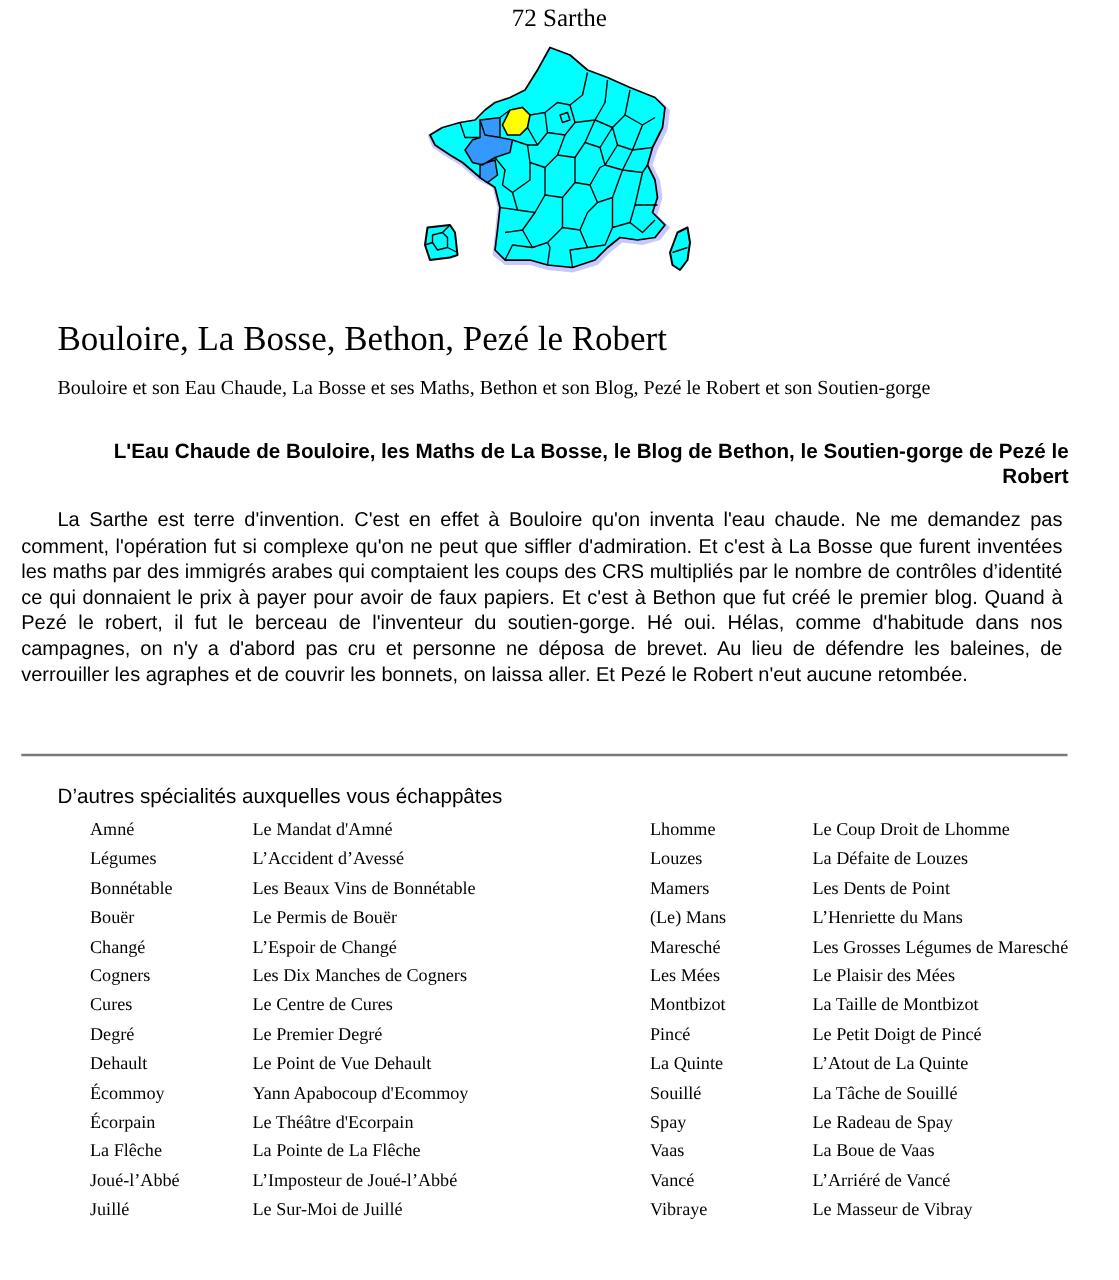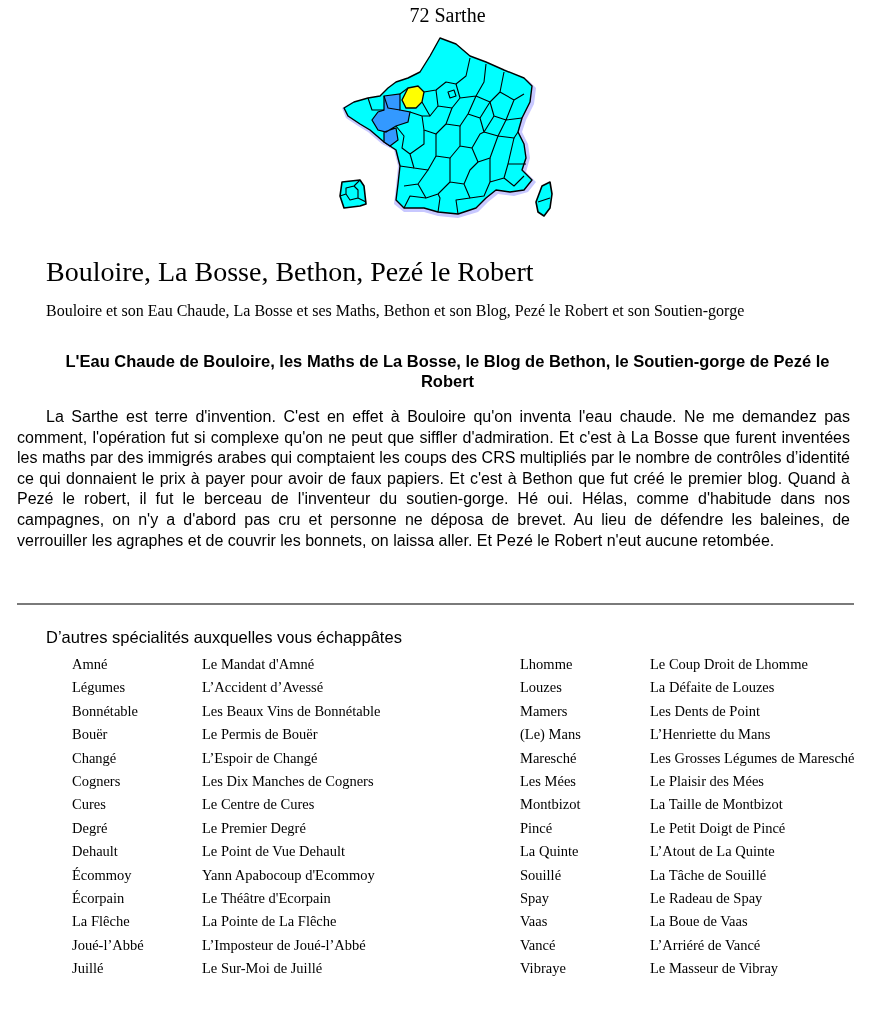--- a/index.html
+++ b/index.html
@@ -7,21 +7,21 @@
   .serif { font-family: "Liberation Serif", "DejaVu Serif", serif; }
   .sans { font-family: "Liberation Sans", "DejaVu Sans", sans-serif; }
 
   #dept-title { position: absolute; top: 4px; left: 0; width: 895px; text-align: center; font-size: 20px; }
   #map-wrap { position: absolute; left: 338px; top: 36px; width: 222px; height: 200px; }
   #map-wrap svg { width: 222px; height: 200px; display: block; }
 
   #villages-title { position: absolute; left: 46px; top: 256px; font-size: 28px; }
   #subtitle { position: absolute; left: 46px; top: 302px; font-size: 16px; }
 
-  #headline { position: absolute; left: 40px; top: 351px; width: 815px; text-align: center;
+  #headline { position: absolute; left: 40px; top: 351px; width: 815px; text-align: right;
               font-size: 16.5px; font-weight: bold; line-height: 20px; }
 
   #story { position: absolute; left: 17px; top: 407px; width: 833px; font-size: 16px;
            line-height: 20.6px; text-align: justify; margin: 0; text-indent: 29px; }
 
   #rule { position: absolute; left: 17px; top: 603px; width: 837px; height: 2px; background: #7a7a7a; border: 0; margin: 0; }
 
   #list-title { position: absolute; left: 46px; top: 628px; font-size: 16.5px; }
 
   .col { position: absolute; top: 653px; }

